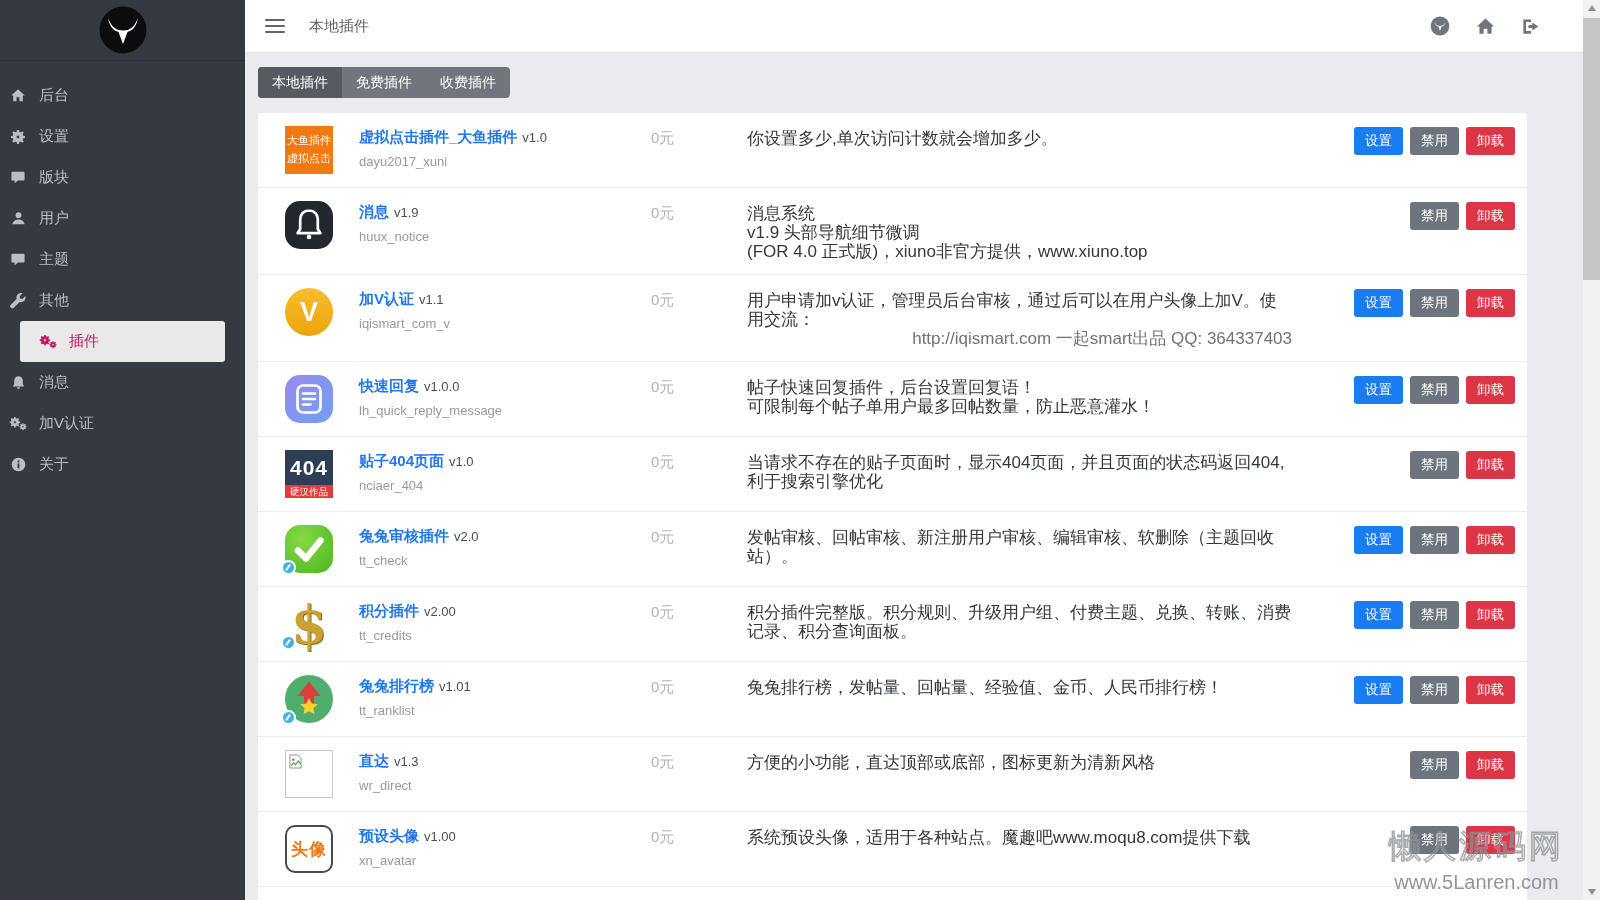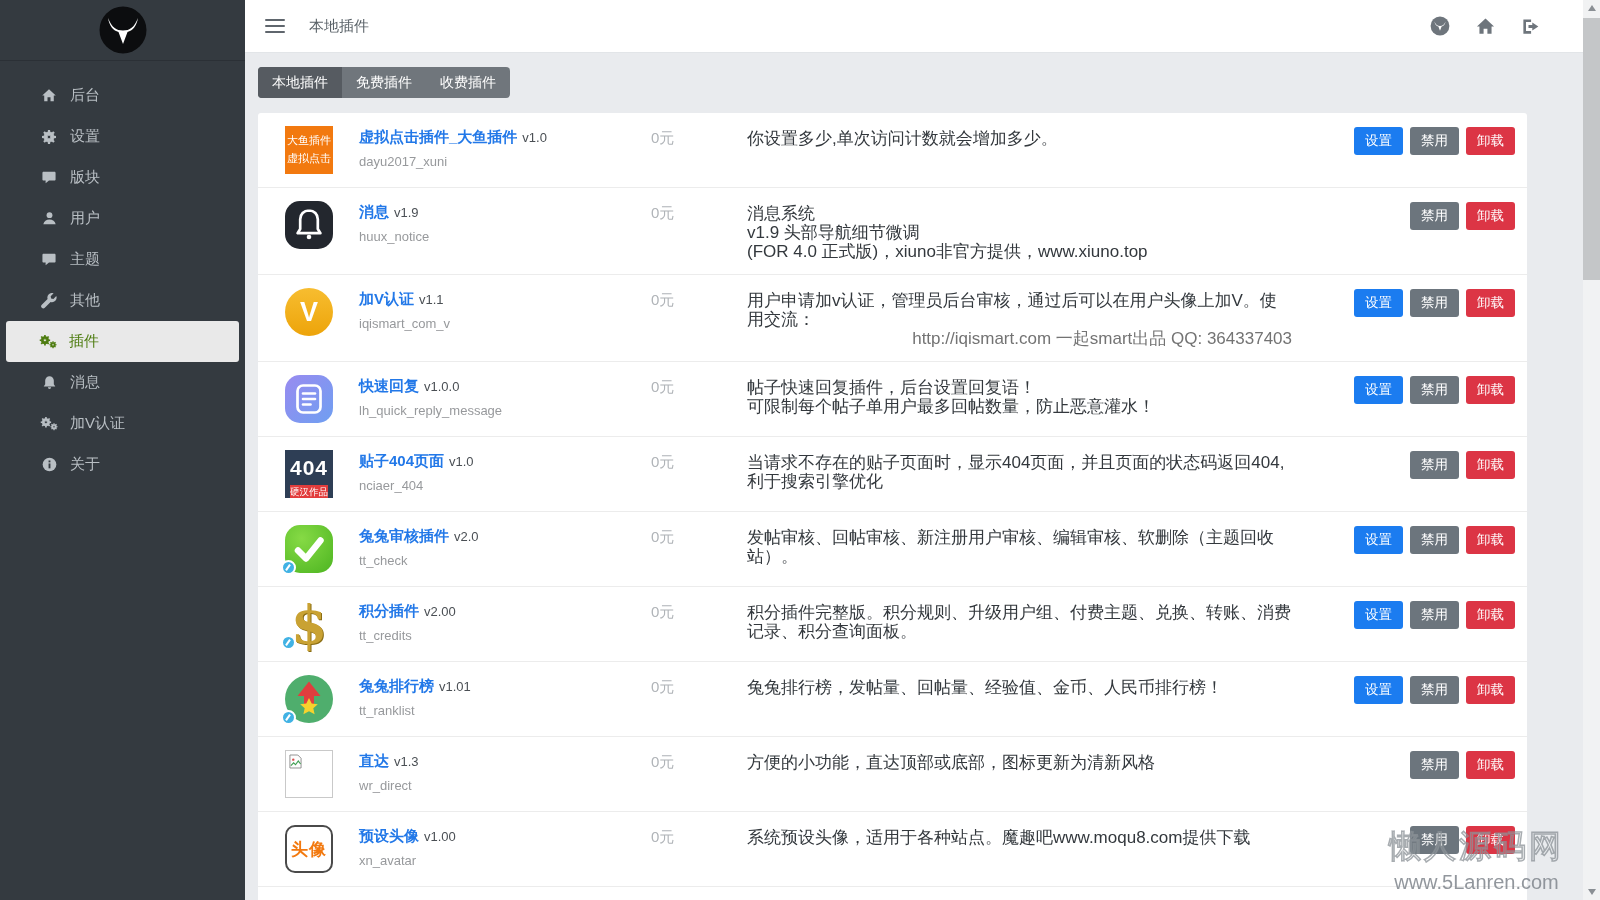--- a/index.html
+++ b/index.html
@@ -5,43 +5,43 @@
   * { margin:0; padding:0; box-sizing:border-box; }
   html,body { width:1600px; height:900px; overflow:hidden; background:#e9ebee;
               font-family:"Liberation Sans","DejaVu Sans",sans-serif; }
   #screen { position:relative; width:1600px; height:900px; overflow:hidden; }
 
   
   .sidebar { position:absolute; left:0; top:0; width:245px; height:900px; background:#343a40; z-index:5; }
   .side-logo { height:61px; display:flex; align-items:center; justify-content:center; border-bottom:1px solid #2b3036; }
   .side-logo svg { width:50px; height:50px; }
   .side-menu { padding-top:14px; list-style:none; }
-  .side-item { height:41px; display:flex; align-items:center; padding-left:39px; color:#b9bfc4; font-size:15px; cursor:pointer; }
+  .side-item { height:41px; display:flex; align-items:center; padding-left:8px; color:#b9bfc4; font-size:15px; cursor:pointer; }
   .side-item .s-ic { width:20px; height:16px; margin-right:11px; display:flex; align-items:center; justify-content:center; }
   .side-item svg { fill:currentColor; stroke:currentColor; }
-  .side-item.active { background:#e9e9e9; color:#4d7c0f; margin:0 6px; padding-left:32px; border-radius:3px; }
+  .side-item.active { background:#e9e9e9; color:#be185d; margin:0 20px; padding-left:18px; border-radius:3px; }
 
   
   .topbar { position:absolute; left:245px; top:0; right:0; height:53px; background:#fff; border-bottom:1px solid #e2e5e8; display:flex; align-items:center; z-index:4; }
   .hamburger { width:20px; height:14px; margin-left:20px; display:flex; flex-direction:column; justify-content:space-between; cursor:pointer; }
   .hamburger i { display:block; height:2px; background:#5f666d; border-radius:1px; }
   .top-title { margin-left:24px; font-size:15px; color:#5a6268; }
   .top-icons { margin-left:auto; display:flex; align-items:center; gap:25px; padding-right:60px; }
   .top-icons .t-ic { width:20px; height:20px; color:#6e757c; cursor:pointer; display:flex; align-items:center; justify-content:center; }
   .top-icons svg { fill:currentColor; }
 
   
   .content { position:absolute; left:245px; top:53px; right:0; bottom:0; background:#e9ebee; }
   .tabbar { display:inline-flex; margin:14px 0 0 13px; background:#70767c; border-radius:4px; overflow:hidden; }
   .tab { color:#fff; font-size:14px; line-height:31px; padding:0 14px; cursor:pointer; white-space:nowrap; }
   .tab.active { background:#565b61; }
 
   .card { margin:15px 0 0 13px; width:1269px; min-height:800px; background:#fff; border-radius:3px 3px 0 0; }
   .prow { display:flex; align-items:flex-start; padding:13px 12px 13px 27px; min-height:74px; border-bottom:1px solid #ececec; }
-  .pi { width:48px; height:48px; flex:0 0 48px; position:relative;align-items:center; }
+  .pi { width:48px; height:48px; flex:0 0 48px; position:relative; }
   .p-head { width:292px; margin-left:26px; padding-top:2px; }
   .p-name { color:#2278e8; font-size:15px; font-weight:bold; text-decoration:none; cursor:pointer; }
   .p-ver { color:#4a4f54; font-size:13px; margin-left:5px; font-weight:normal; }
   .p-id { color:#97999c; font-size:13px; margin-top:7px; }
   .p-price { width:96px; padding-top:3px; color:#b0b4b8; font-size:15px; }
   .p-desc { width:545px; padding-top:3px; color:#33383d; font-size:17px; line-height:19px; }
   .p-desc .dlink { color:#737373; cursor:pointer;text-align:right; }
   .p-actions { margin-left:auto; padding-top:1px; display:flex; gap:7px; }
   .btn { border:none; color:#fff; font-size:13.5px; padding:5px 11px; border-radius:3px; cursor:pointer; font-family:inherit; white-space:nowrap; }
   .btn-set { background:#1b7cf0; }

